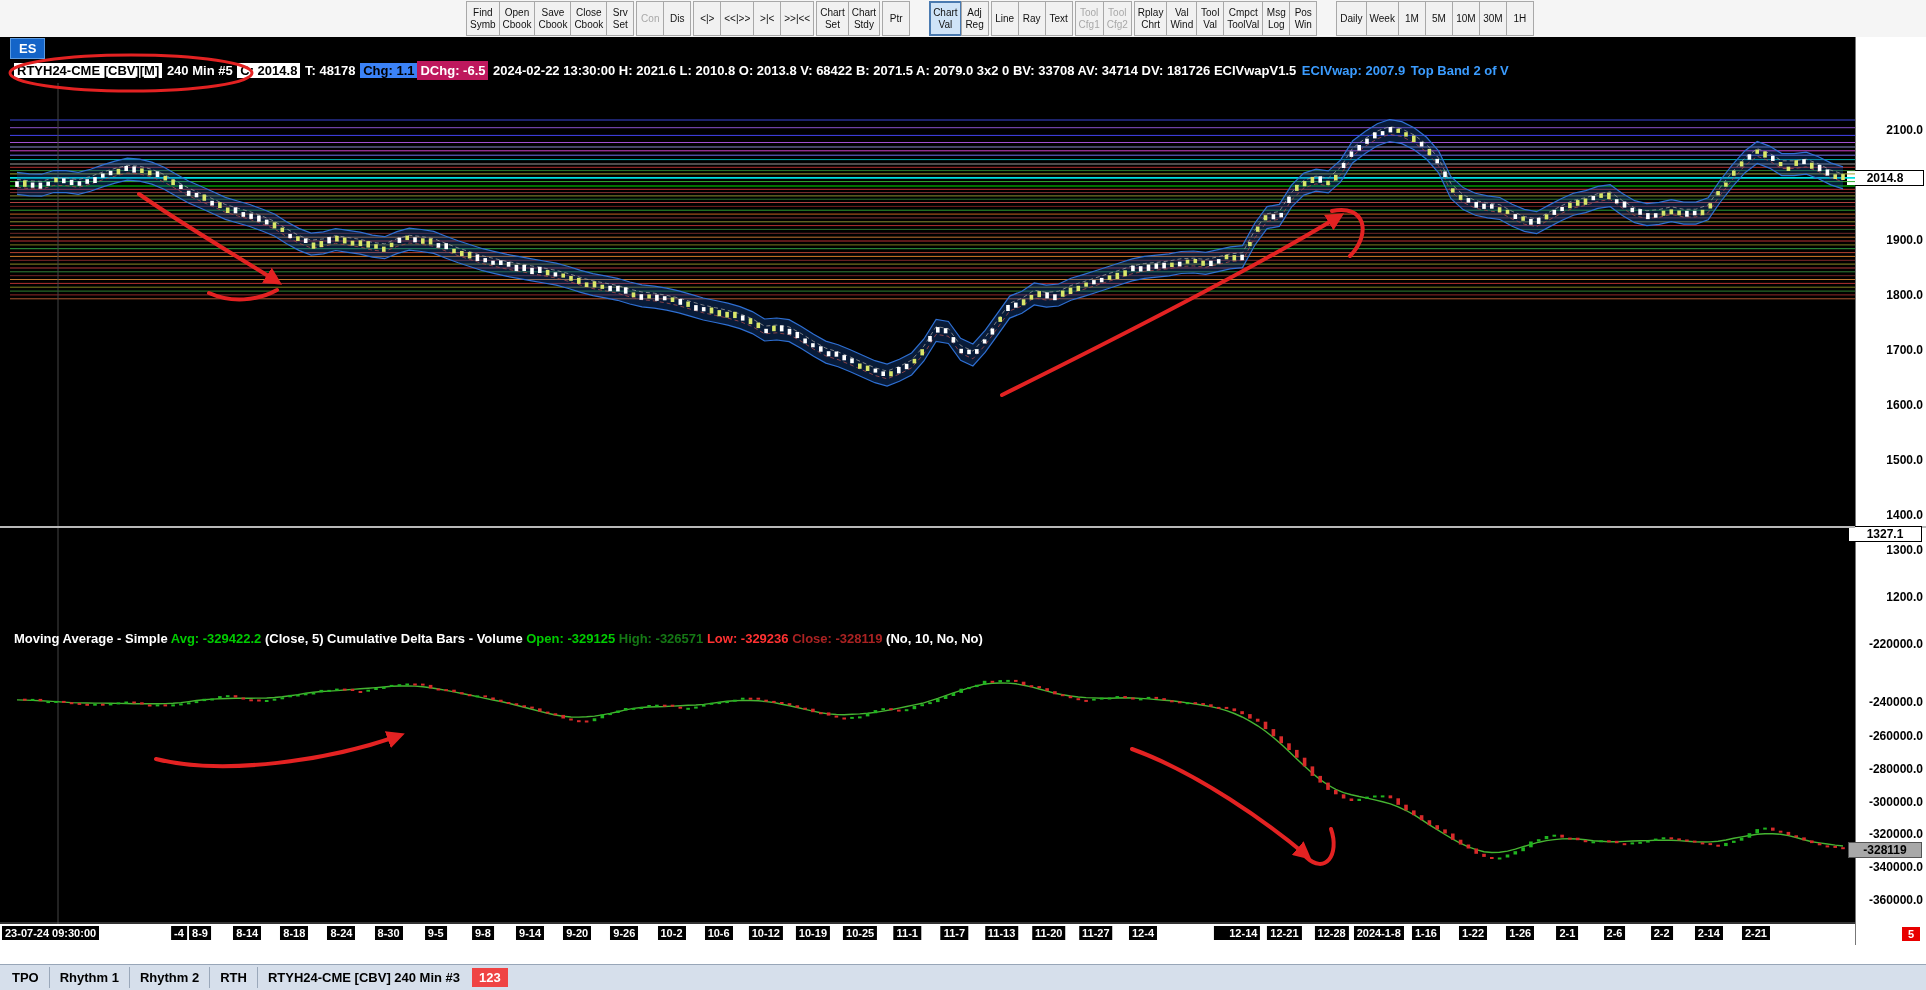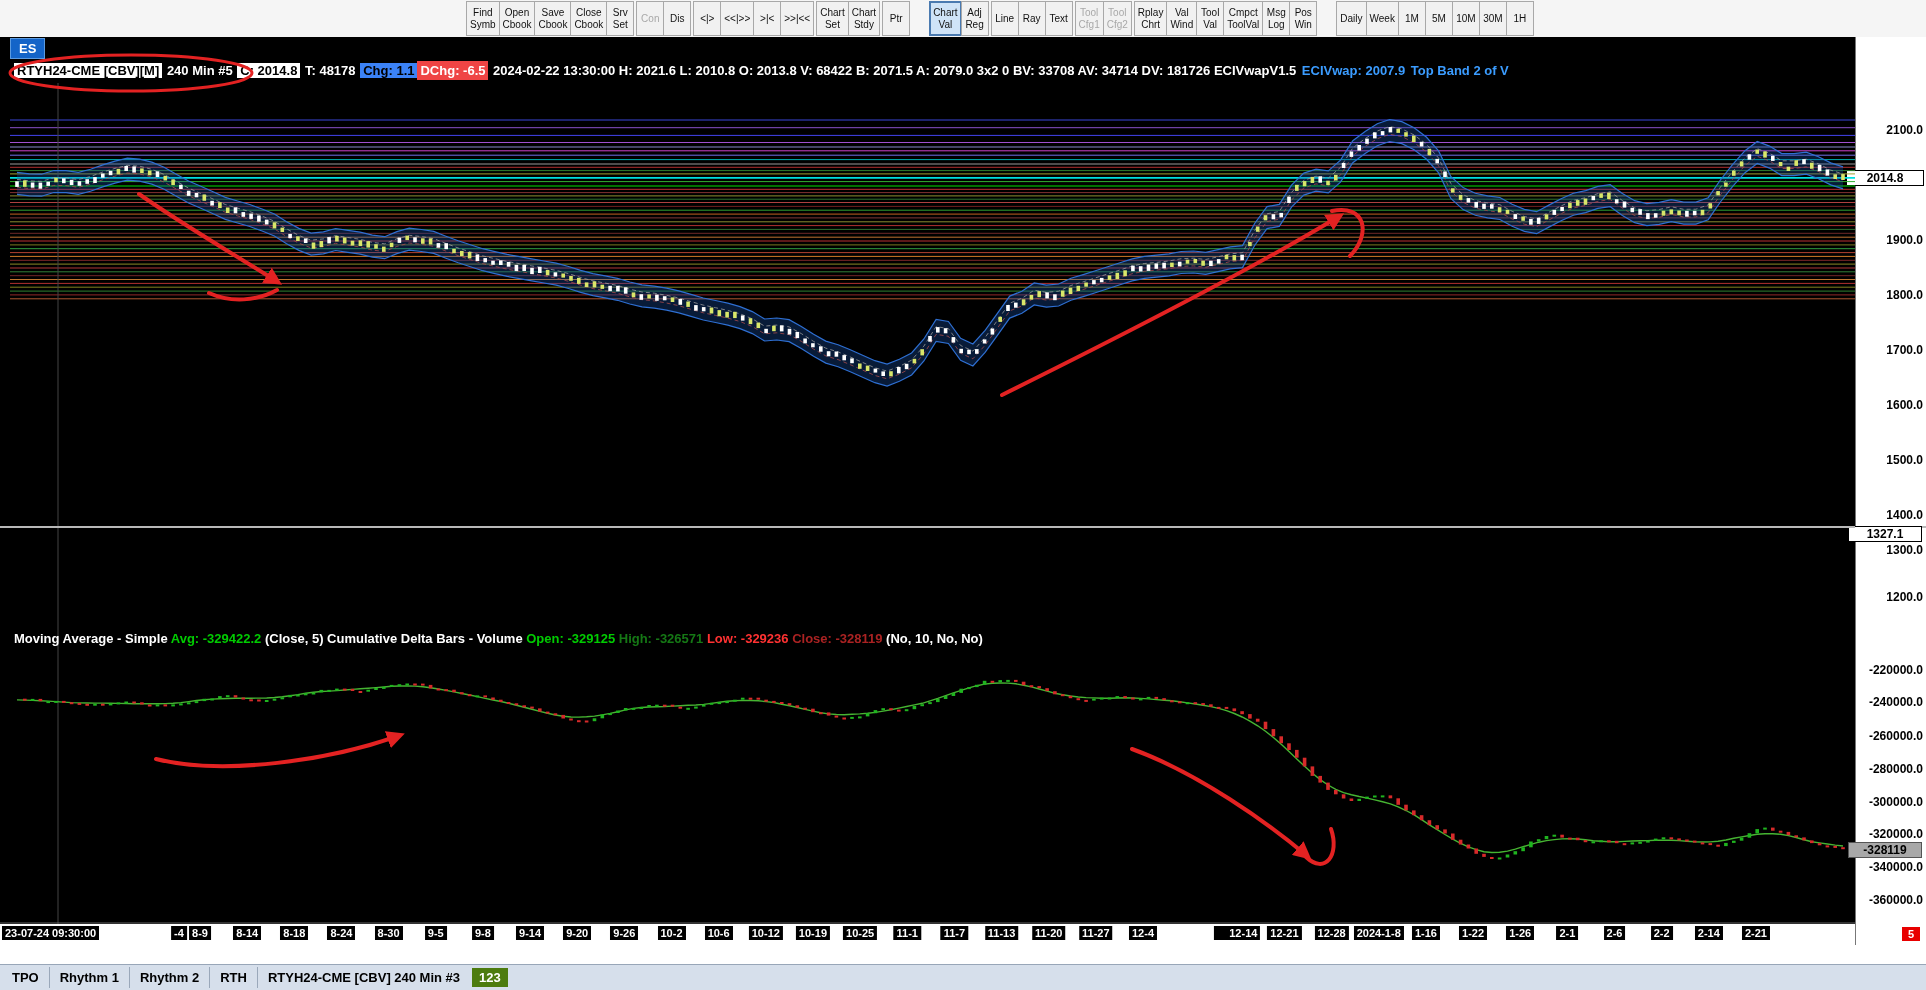--- a/index.html
+++ b/index.html
@@ -13,21 +13,21 @@
     color:#111;margin-left:-1px;box-sizing:border-box}
   .tb-btn.disabled{color:#a8a8a8}
   .tb-btn.active{background:#cfe3f7;border:1px solid #4a7ab0;box-shadow:inset 0 0 0 1px #4a7ab0}
   #chart-area{position:absolute;left:0;top:37px;width:1855px;height:908px;background:#000}
   #es-tab{position:absolute;left:10px;top:1px;z-index:6;background:#1464c8;color:#fff;font-size:13px;
     font-weight:bold;padding:2px 8px;border:1px solid #5a9ae0}
   #chart-header{position:absolute;left:14px;top:26px;z-index:4;white-space:nowrap;font-size:13px;font-weight:bold;color:#fff}
   .seg{padding:0 1px}
   .seg.boxWhite{background:#fff;color:#000;padding:0 3px}
   .seg.boxGreen{background:#3b82f6;color:#000;padding:0 3px}
-  .seg.boxRed{background:#ef4444;color:#fff;padding:2px 3px}
+  .seg.boxRed{background:#be185d;color:#fff;padding:2px 3px}
   .seg.blue{color:#3b9cff}
   #plot{position:absolute;left:0;top:0;z-index:1}
   #annotations{position:absolute;left:0;top:0;z-index:5;pointer-events:none}
   #study-line{position:absolute;left:14px;top:594px;z-index:4;white-space:nowrap;font-size:13px;font-weight:bold;color:#fff}
   .sseg.white{color:#fff}.sseg.green{color:#00cc00}.sseg.darkgreen{color:#157815}
   .sseg.red{color:#ff3232}.sseg.darkred{color:#aa2222}
   #date-row{position:absolute;left:0;top:887px;width:1855px;height:21px;background:#fff;z-index:3}
   .date-box{position:absolute;top:2px;background:#000;color:#fff;font-size:11px;font-weight:bold;
     padding:1px 3px;white-space:nowrap}
   #price-axis{position:absolute;left:1855px;top:37px;width:71px;height:908px;background:#fff;
@@ -38,21 +38,21 @@
   .axis-label.gray{left:-8px;right:4px;text-align:center;background:#a8a8a8;border:1px solid #555}
   #axis-divider{position:absolute;left:0;top:489px;width:70px;height:2px;background:#b8b8b8}
   #overflow-box{position:absolute;left:46px;top:890px;background:#e80000;color:#fff;font-size:11px;
     font-weight:bold;padding:1px 6px}
   #footer-gap{position:absolute;left:0;top:945px;width:1926px;height:19px;background:#fff}
   #bottom-bar{position:absolute;left:0;top:964px;width:1926px;height:26px;background:#d6dfeb;
     border-top:1px solid #98a6b8;display:flex;align-items:center;font-size:13px;font-weight:bold;
     color:#000;box-sizing:border-box;padding-left:2px}
   .btab{padding:3px 10px;border-right:1px solid #9aa8ba}
   #chart-label{padding:0 10px}
-  #badge{background:#4d7c0f;color:#fff;padding:2px 7px;margin-left:2px}
+  #badge{background:#ef4444;color:#fff;padding:2px 7px;margin-left:2px}
 </style>
 </head>
 <body>
 
 <div id="app">
   <div id="toolbar">
     <div id="tb-buttons">
         <div class="tb-btn">Find
 Symb</div>
         <div class="tb-btn">Open
@@ -698,21 +698,21 @@
       <div class="axis-label current" style="top: 133px;">2014.8</div>
       <div class="axis-label" style="top: 196px;">1900.0</div>
       <div class="axis-label" style="top: 251px;">1800.0</div>
       <div class="axis-label" style="top: 306px;">1700.0</div>
       <div class="axis-label" style="top: 361px;">1600.0</div>
       <div class="axis-label" style="top: 416px;">1500.0</div>
       <div class="axis-label" style="top: 471px;">1400.0</div>
       <div class="axis-label plain" style="top: 489px;">1327.1</div>
       <div class="axis-label" style="top: 506px;">1300.0</div>
       <div class="axis-label" style="top: 553px;">1200.0</div>
-      <div class="axis-label" style="top: 626px; margin-left: 26px;">-220000.0</div>
+      <div class="axis-label" style="top: 600px; margin-left: 26px;">-220000.0</div>
       <div class="axis-label" style="top: 658px;">-240000.0</div>
       <div class="axis-label" style="top: 692px;">-260000.0</div>
       <div class="axis-label" style="top: 725px;">-280000.0</div>
       <div class="axis-label" style="top: 758px;">-300000.0</div>
       <div class="axis-label" style="top: 790px;">-320000.0</div>
       <div class="axis-label gray" style="top: 805px;">-328119</div>
       <div class="axis-label" style="top: 823px;">-340000.0</div>
       <div class="axis-label" style="top: 856px;">-360000.0</div>
     </div>
 

